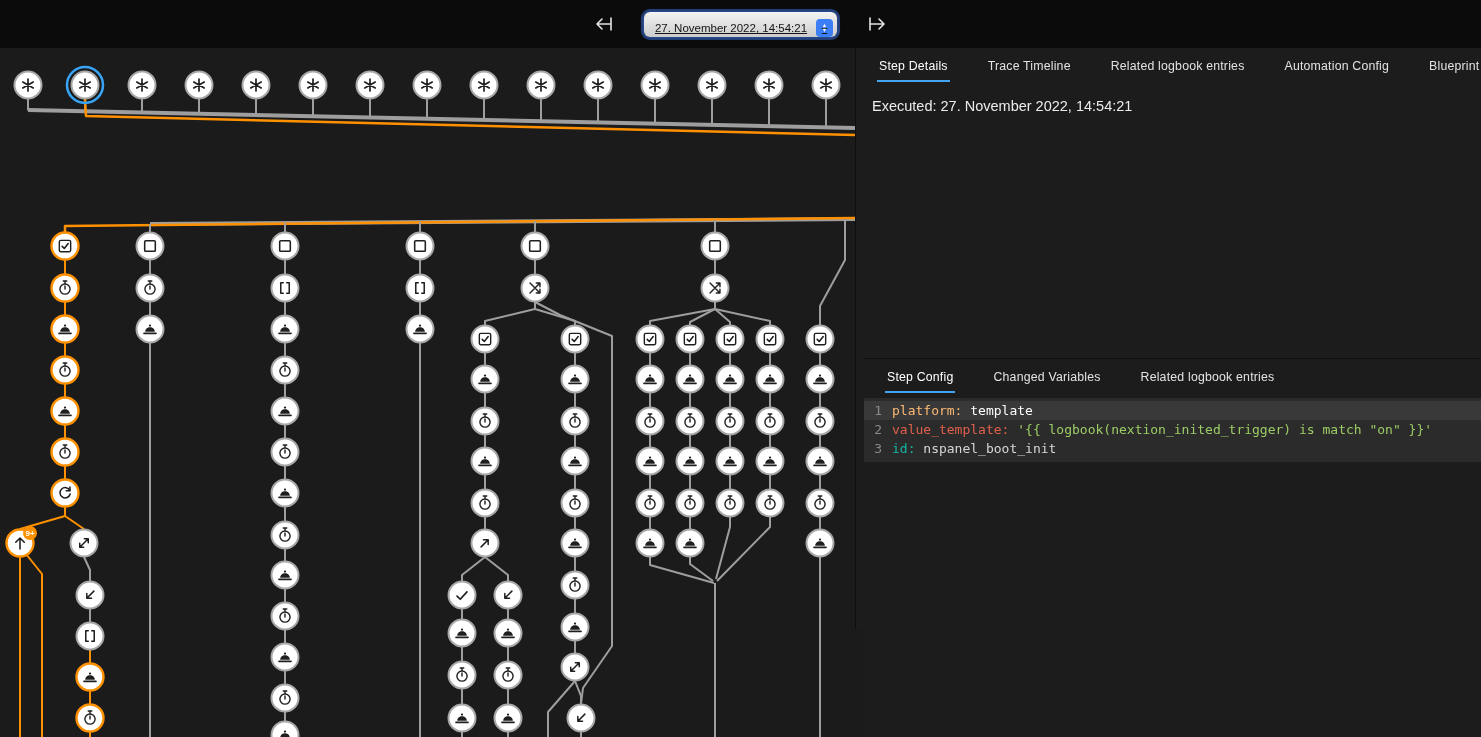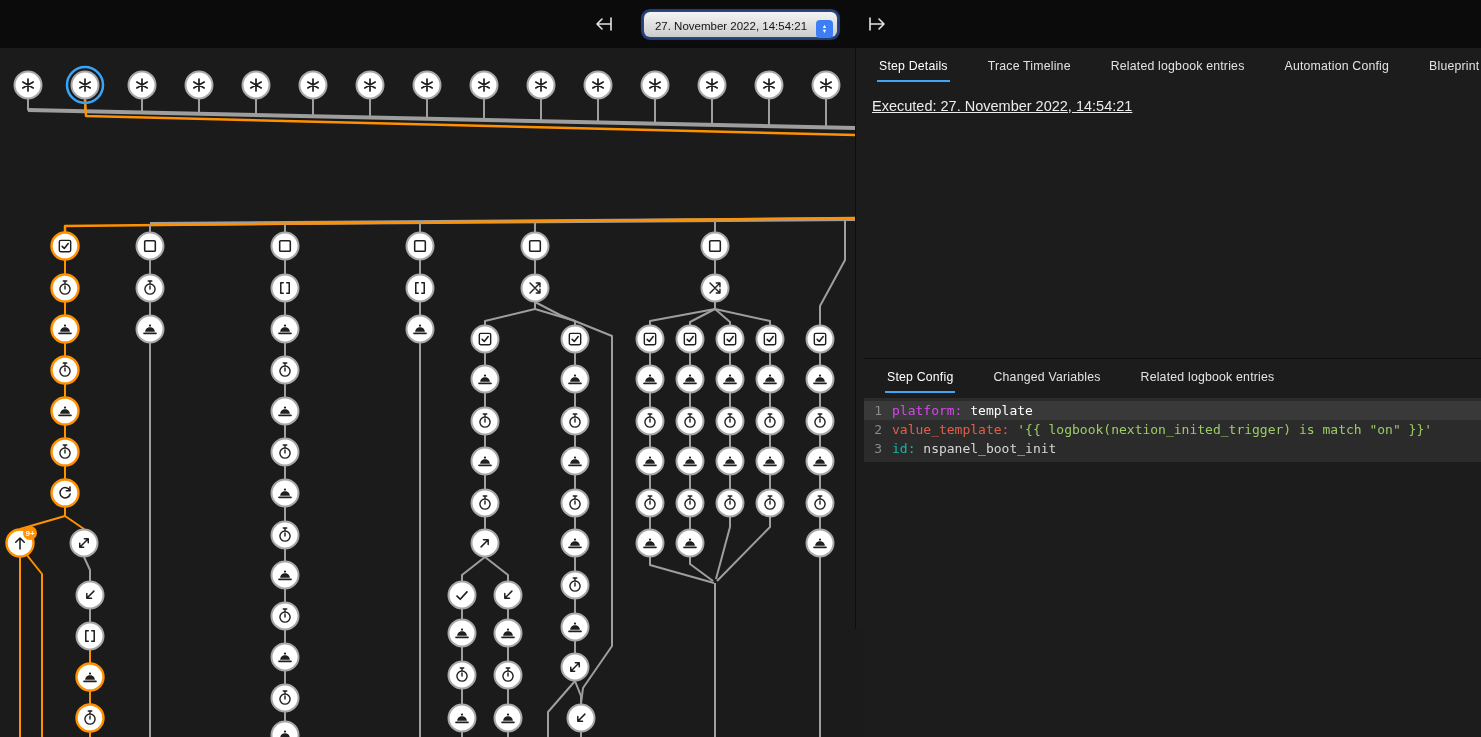--- a/index.html
+++ b/index.html
@@ -5,40 +5,40 @@
   * { box-sizing: border-box; margin: 0; padding: 0; }
   html,body { width:1481px; height:737px; overflow:hidden; background:#1b1b1b;
               font-family:"Liberation Sans", sans-serif; }
 
   
   .topbar { position:absolute; top:0; left:0; width:1481px; height:48px;
             background:#0b0b0b; display:flex; align-items:center; justify-content:center; gap:26px; }
   .nav-arrow { background:none; border:none; color:#e3e3e3; cursor:pointer;
                display:flex; align-items:center; padding:4px; }
   .trace-select { height:25px; background:linear-gradient(#f4f4f4,#cccccc); border-radius:6px;
-                  display:flex; align-items:flex-start; gap:9px; padding:8px 4px 0 11px;
+                  display:flex; align-items:center; gap:9px; padding:8px 4px 0 11px;
                   font-size:11.5px; color:#141414; cursor:pointer;
-                  box-shadow:0 0 0 3px rgba(64,128,250,.40), 0 0 4px rgba(64,128,250,.55); }
+                  box-shadow:0 0 0 3px rgba(64,128,250,.40), 0 0 4px rgba(64,128,250,.55);text-decoration:underline; }
   .stepper { width:17px; height:18px; background:#3b7ef5; border-radius:4px; color:#fff;
              display:flex; flex-direction:column; align-items:center; justify-content:center; }
   .stepper span { font-size:5.5px; line-height:5px; }
 
   
   .main { position:absolute; top:48px; left:0; width:1481px; height:689px; background:#1b1b1b; }
   .graph-pane { position:absolute; left:0; top:0; width:855px; height:689px; overflow:hidden; }
   .right-pane { position:absolute; left:855px; top:0; width:626px; height:581px;
                 background:#1c1c1c; border-left:1px solid #0e0e0e; }
 
   
   .tabbar { display:flex; gap:36px; padding-left:21px; height:34px; align-items:flex-end; }
   .tab { font-size:12.3px; color:#e2e2e2; letter-spacing:.2px; white-space:nowrap;
          padding:8px 2px 7px; border-bottom:2px solid transparent; cursor:pointer; }
   .tab.active { border-bottom-color:#41a5f4; color:#ffffff; }
 
-  .executed { margin:16px 0 0 16px; font-size:14.5px; color:#ececec;text-decoration:underline; }
+  .executed { margin:16px 0 0 16px; font-size:14.5px; color:#ececec; }
 
   
   .config-panel { position:absolute; top:310px; left:8px; width:626px; height:379px;
                   border-top:1px solid #0e0e0e; background:#1c1c1c; }
   .code-editor { margin-top:5px; background:#2b2b2b; padding:3px 0 4px 0;
                  font-family:"DejaVu Sans Mono","Liberation Mono",monospace;
                  font-size:13px; line-height:19px; cursor:text; }
   .code-line { display:flex; white-space:pre; }
   .code-line.active { background:rgba(255,255,255,.065); }
   .gutter { flex:none; width:28px; text-align:right; padding-right:10px; color:#8a8a8a; }
@@ -667,19 +667,19 @@
     </div>
     <div class="executed">Executed: 27. November 2022, 14:54:21</div>
 
     <div class="config-panel">
       <div class="tabbar">
         <div class="tab active">Step Config</div>
         <div class="tab">Changed Variables</div>
         <div class="tab">Related logbook entries</div>
       </div>
       <div class="code-editor" id="code-lines">
-          <div class="code-line active"><span class="gutter">1</span><span><span style="color: #d946ef;">platform:</span><span style="color: #ffffff;"> template</span></span></div>
+          <div class="code-line active"><span class="gutter">1</span><span><span style="color: #fdba74;">platform:</span><span style="color: #ffffff;"> template</span></span></div>
           <div class="code-line"><span class="gutter">2</span><span><span style="color: rgb(224, 96, 76);">value_template:</span><span style="color: rgb(214, 214, 214);"> </span><span style="color: rgb(156, 204, 101);">'{{ logbook(nextion_inited_trigger) is match "on" }}'</span></span></div>
           <div class="code-line"><span class="gutter">3</span><span><span style="color: #14b8a6;">id:</span><span style="color: rgb(214, 214, 214);"> nspanel_boot_init</span></span></div>
         </div>
     </div>
   </div>
 </div>
 
 </body></html>

